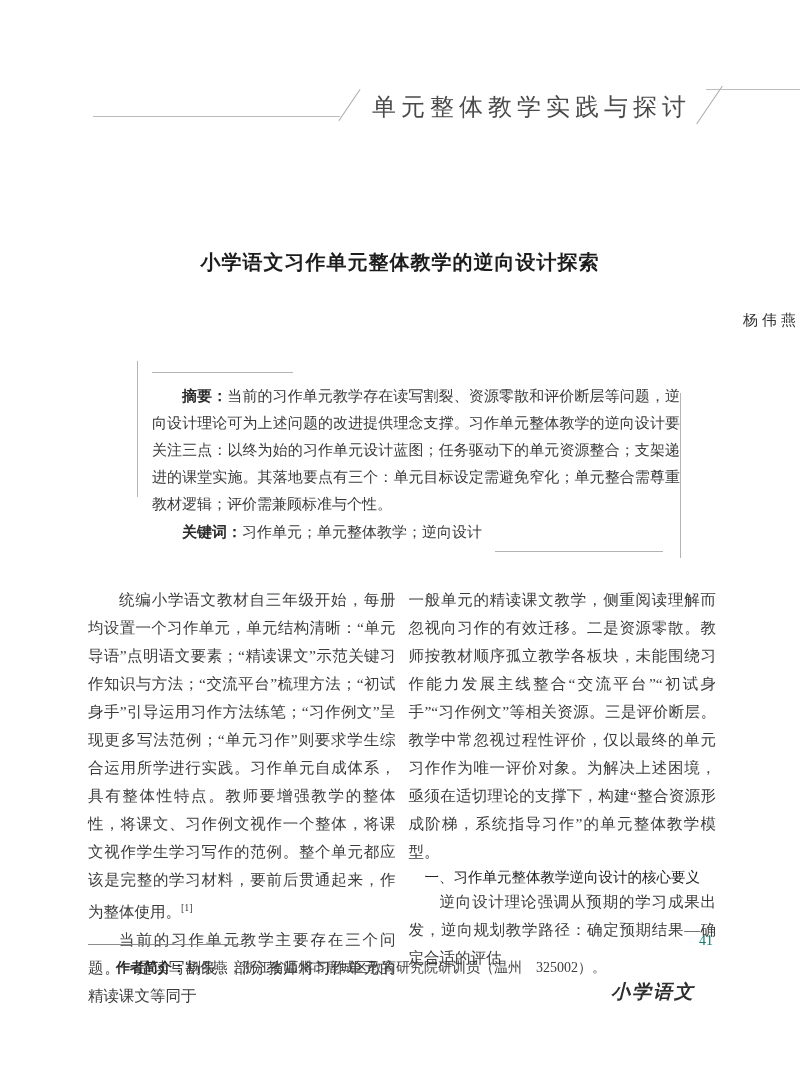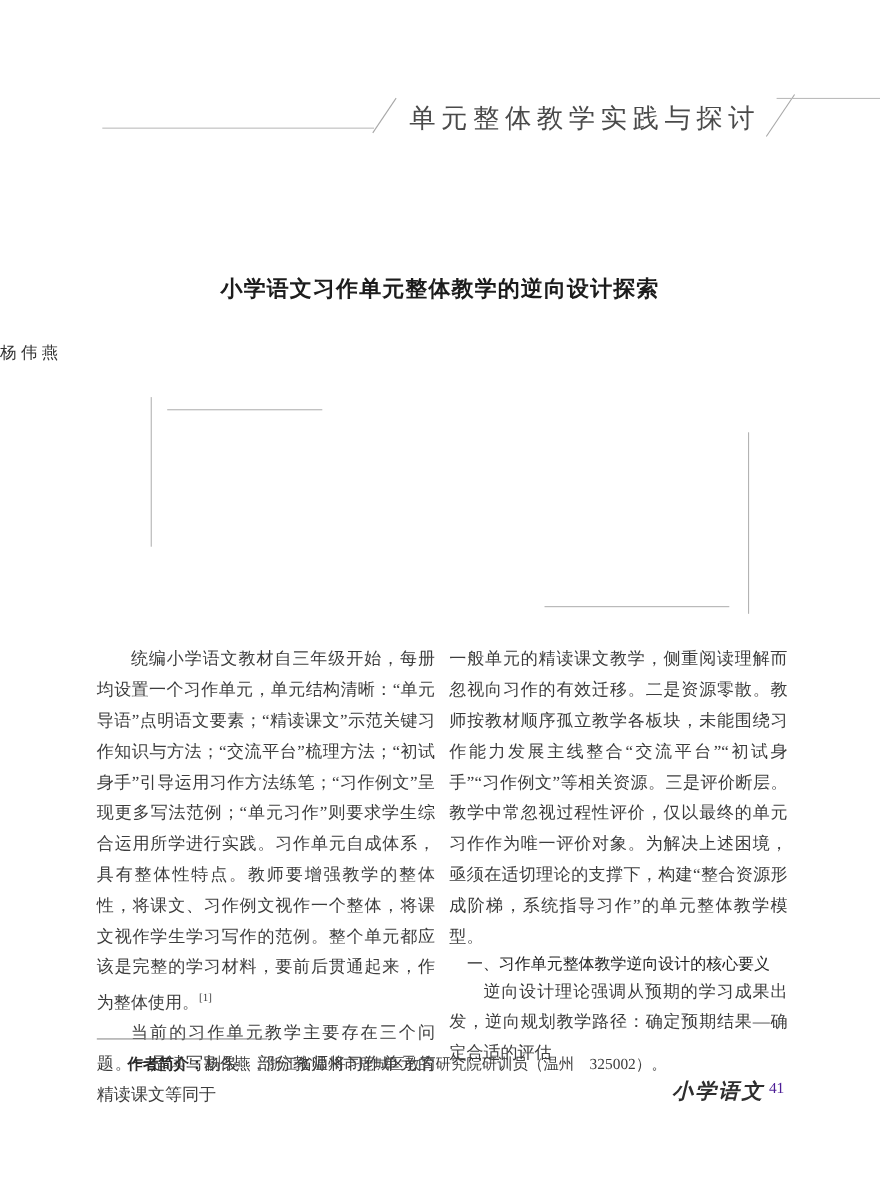--- a/index.html
+++ b/index.html
@@ -28,21 +28,21 @@
   }
   
   .title {
     position: absolute; left: 0; right: 0; top: 249px;
     text-align: center; font-size: 20px; font-weight: bold;
     color: #1c1c1c; letter-spacing: 1px;
     font-family: "Liberation Sans", "DejaVu Sans", sans-serif;
   }
   .author {
     position: absolute; left: 0; right: 0; top: 311px;
-    text-align: left; font-size: 15px; letter-spacing: 4px; color: #333;
+    text-align: right; font-size: 15px; letter-spacing: 4px; color: #333;
   }
   
   .abs-top    { left: 152px; top: 372px; width: 141px; height: 1px; background: #b3b3b3; }
   .abs-left   { left: 137px; top: 361px; width: 1px; height: 136px; background: #b3b3b3; }
   .abs-bottom { left: 495px; top: 551px; width: 168px; height: 1px; background: #b3b3b3; }
   .abs-right  { left: 680px; top: 393px; width: 1px; height: 165px; background: #b3b3b3; }
   .abstract {
     position: absolute; left: 152px; top: 382px; width: 528px;
     font-size: 15px; line-height: 27px; text-align: justify; color: #3a3a3a;
   }
@@ -73,22 +73,22 @@
     position: absolute; left: 88px; top: 956px; width: 620px;
     font-size: 14px; color: #3c3c3c; text-indent: 2em; line-height: 22px;
   }
   
   .journal {
     position: absolute; left: 611px; top: 979px;
     font-size: 19px; font-weight: bold; font-style: italic;
     letter-spacing: 2px; color: #2e2e2e;
   }
   .pagenum {
-    position: absolute; left: 699px; top: 983px;
-    font-size: 14px; font-style: normal; color: #4c1d95;
+    position: absolute; left: 699px; top: 933px;
+    font-size: 14px; font-style: normal; color: #0f766e;
   }
 </style>
 </head>
 <body>
 
 <div class="page">
 
   <div class="rule hl-left"></div>
   <div class="slash slash-left"></div>
   <div class="topic">单元整体教学实践与探讨</div>
@@ -96,20 +96,24 @@
   <div class="rule hl-right"></div>
 
   <h1 class="title">小学语文习作单元整体教学的逆向设计探索</h1>
   <div class="author">杨伟燕</div>
 
   <div class="rule abs-top"></div>
   <div class="rule abs-left"></div>
   <div class="rule abs-bottom"></div>
   <div class="rule abs-right"></div>
 
+  <div class="abstract">
+    <p><span class="b-label">摘要：</span><span>当前的习作单元教学存在读写割裂、资源零散和评价断层等问题，逆向设计理论可为上述问题的改进提供理念支撑。习作单元整体教学的逆向设计要关注三点：以终为始的习作单元设计蓝图；任务驱动下的单元资源整合；支架递进的课堂实施。其落地要点有三个：单元目标设定需避免窄化；单元整合需尊重教材逻辑；评价需兼顾标准与个性。</span></p>
+    <p><span class="b-label">关键词：</span><span>习作单元；单元整体教学；逆向设计</span></p>
+  </div>
 
   <div class="columns">
     <div class="col">
       <p class="indent"><span>统编小学语文教材自三年级开始，每册均设置一个习作单元，单元结构清晰：“单元导语”点明语文要素；“精读课文”示范关键习作知识与方法；“交流平台”梳理方法；“初试身手”引导运用习作方法练笔；“习作例文”呈现更多写法范例；“单元习作”则要求学生综合运用所学进行实践。习作单元自成体系，具有整体性特点。教师要增强教学的整体性，将课文、习作例文视作一个整体，将课文视作学生学习写作的范例。整个单元都应该是完整的学习材料，要前后贯通起来，作为整体使用。</span><sup class="ref">[1]</sup></p>
       <p class="indent">当前的习作单元教学主要存在三个问题。一是读写割裂。部分教师将习作单元的精读课文等同于</p>
     </div>
     <div class="col">
       <p>一般单元的精读课文教学，侧重阅读理解而忽视向习作的有效迁移。二是资源零散。教师按教材顺序孤立教学各板块，未能围绕习作能力发展主线整合“交流平台”“初试身手”“习作例文”等相关资源。三是评价断层。教学中常忽视过程性评价，仅以最终的单元习作作为唯一评价对象。为解决上述困境，亟须在适切理论的支撑下，构建“整合资源形成阶梯，系统指导习作”的单元整体教学模型。</p>
       <p class="sec-title">一、习作单元整体教学逆向设计的核心要义</p>
       <p class="indent">逆向设计理论强调从预期的学习成果出发，逆向规划教学路径：确定预期结果—确定合适的评估</p>

